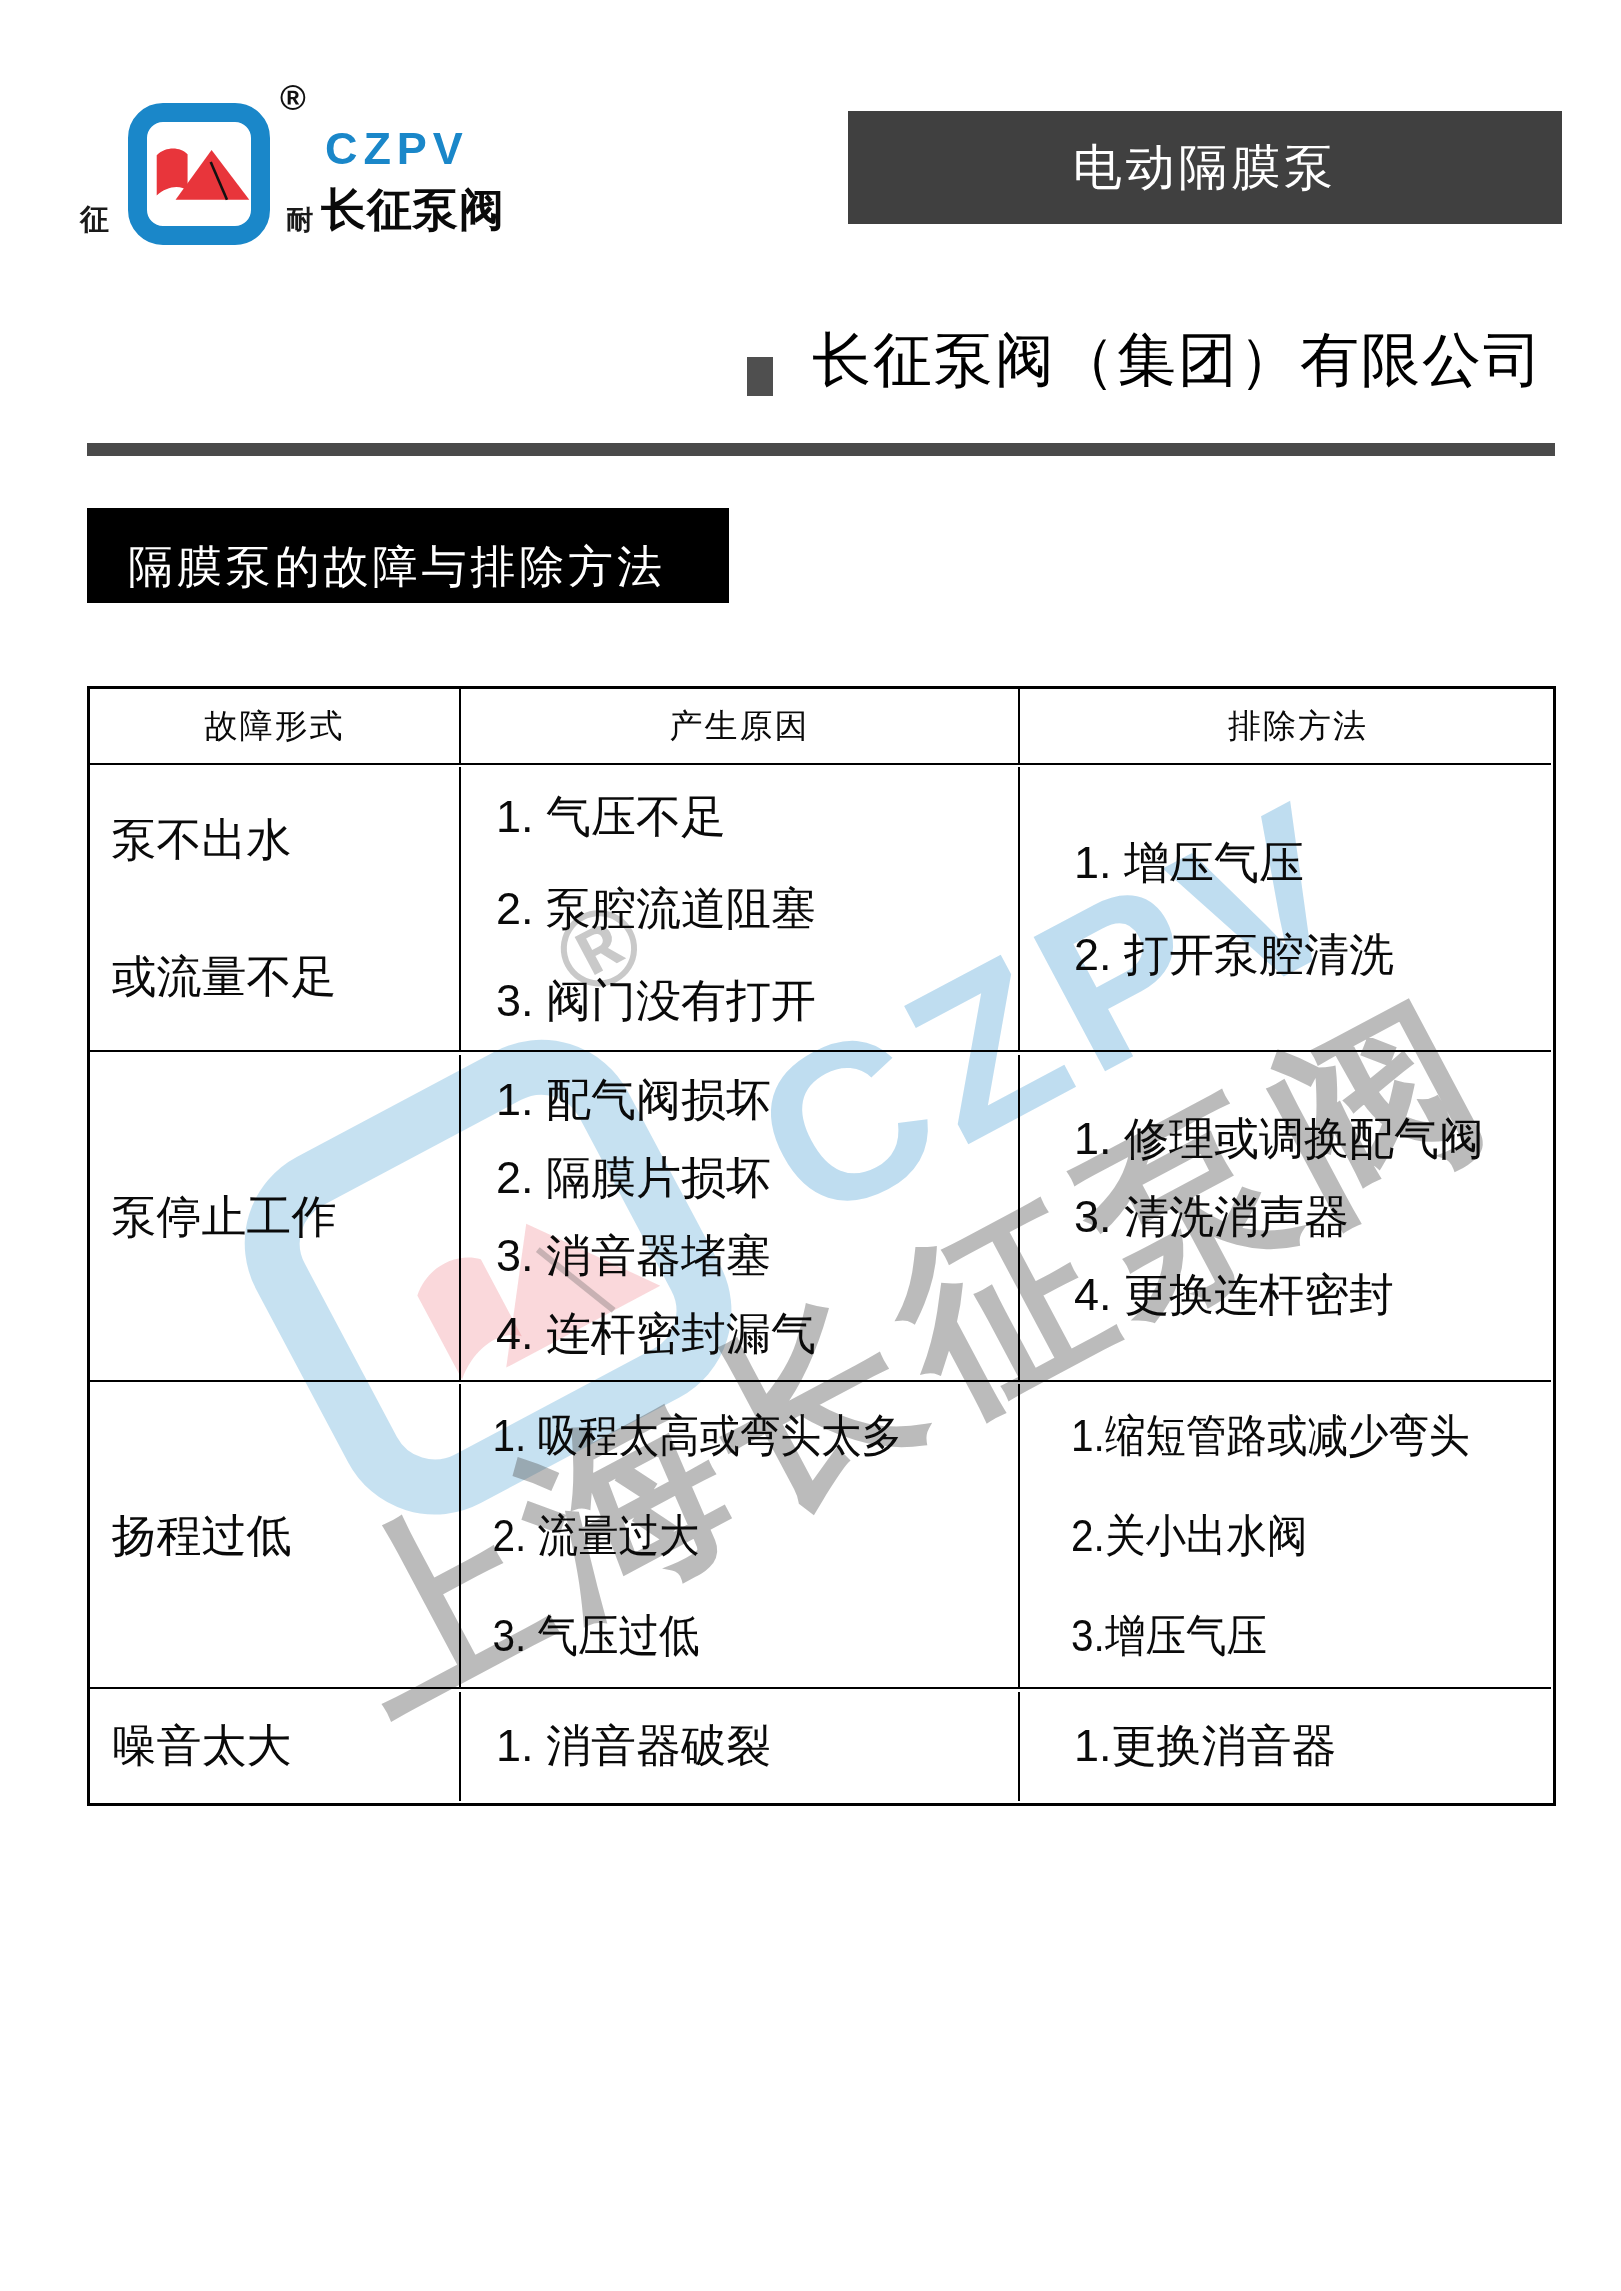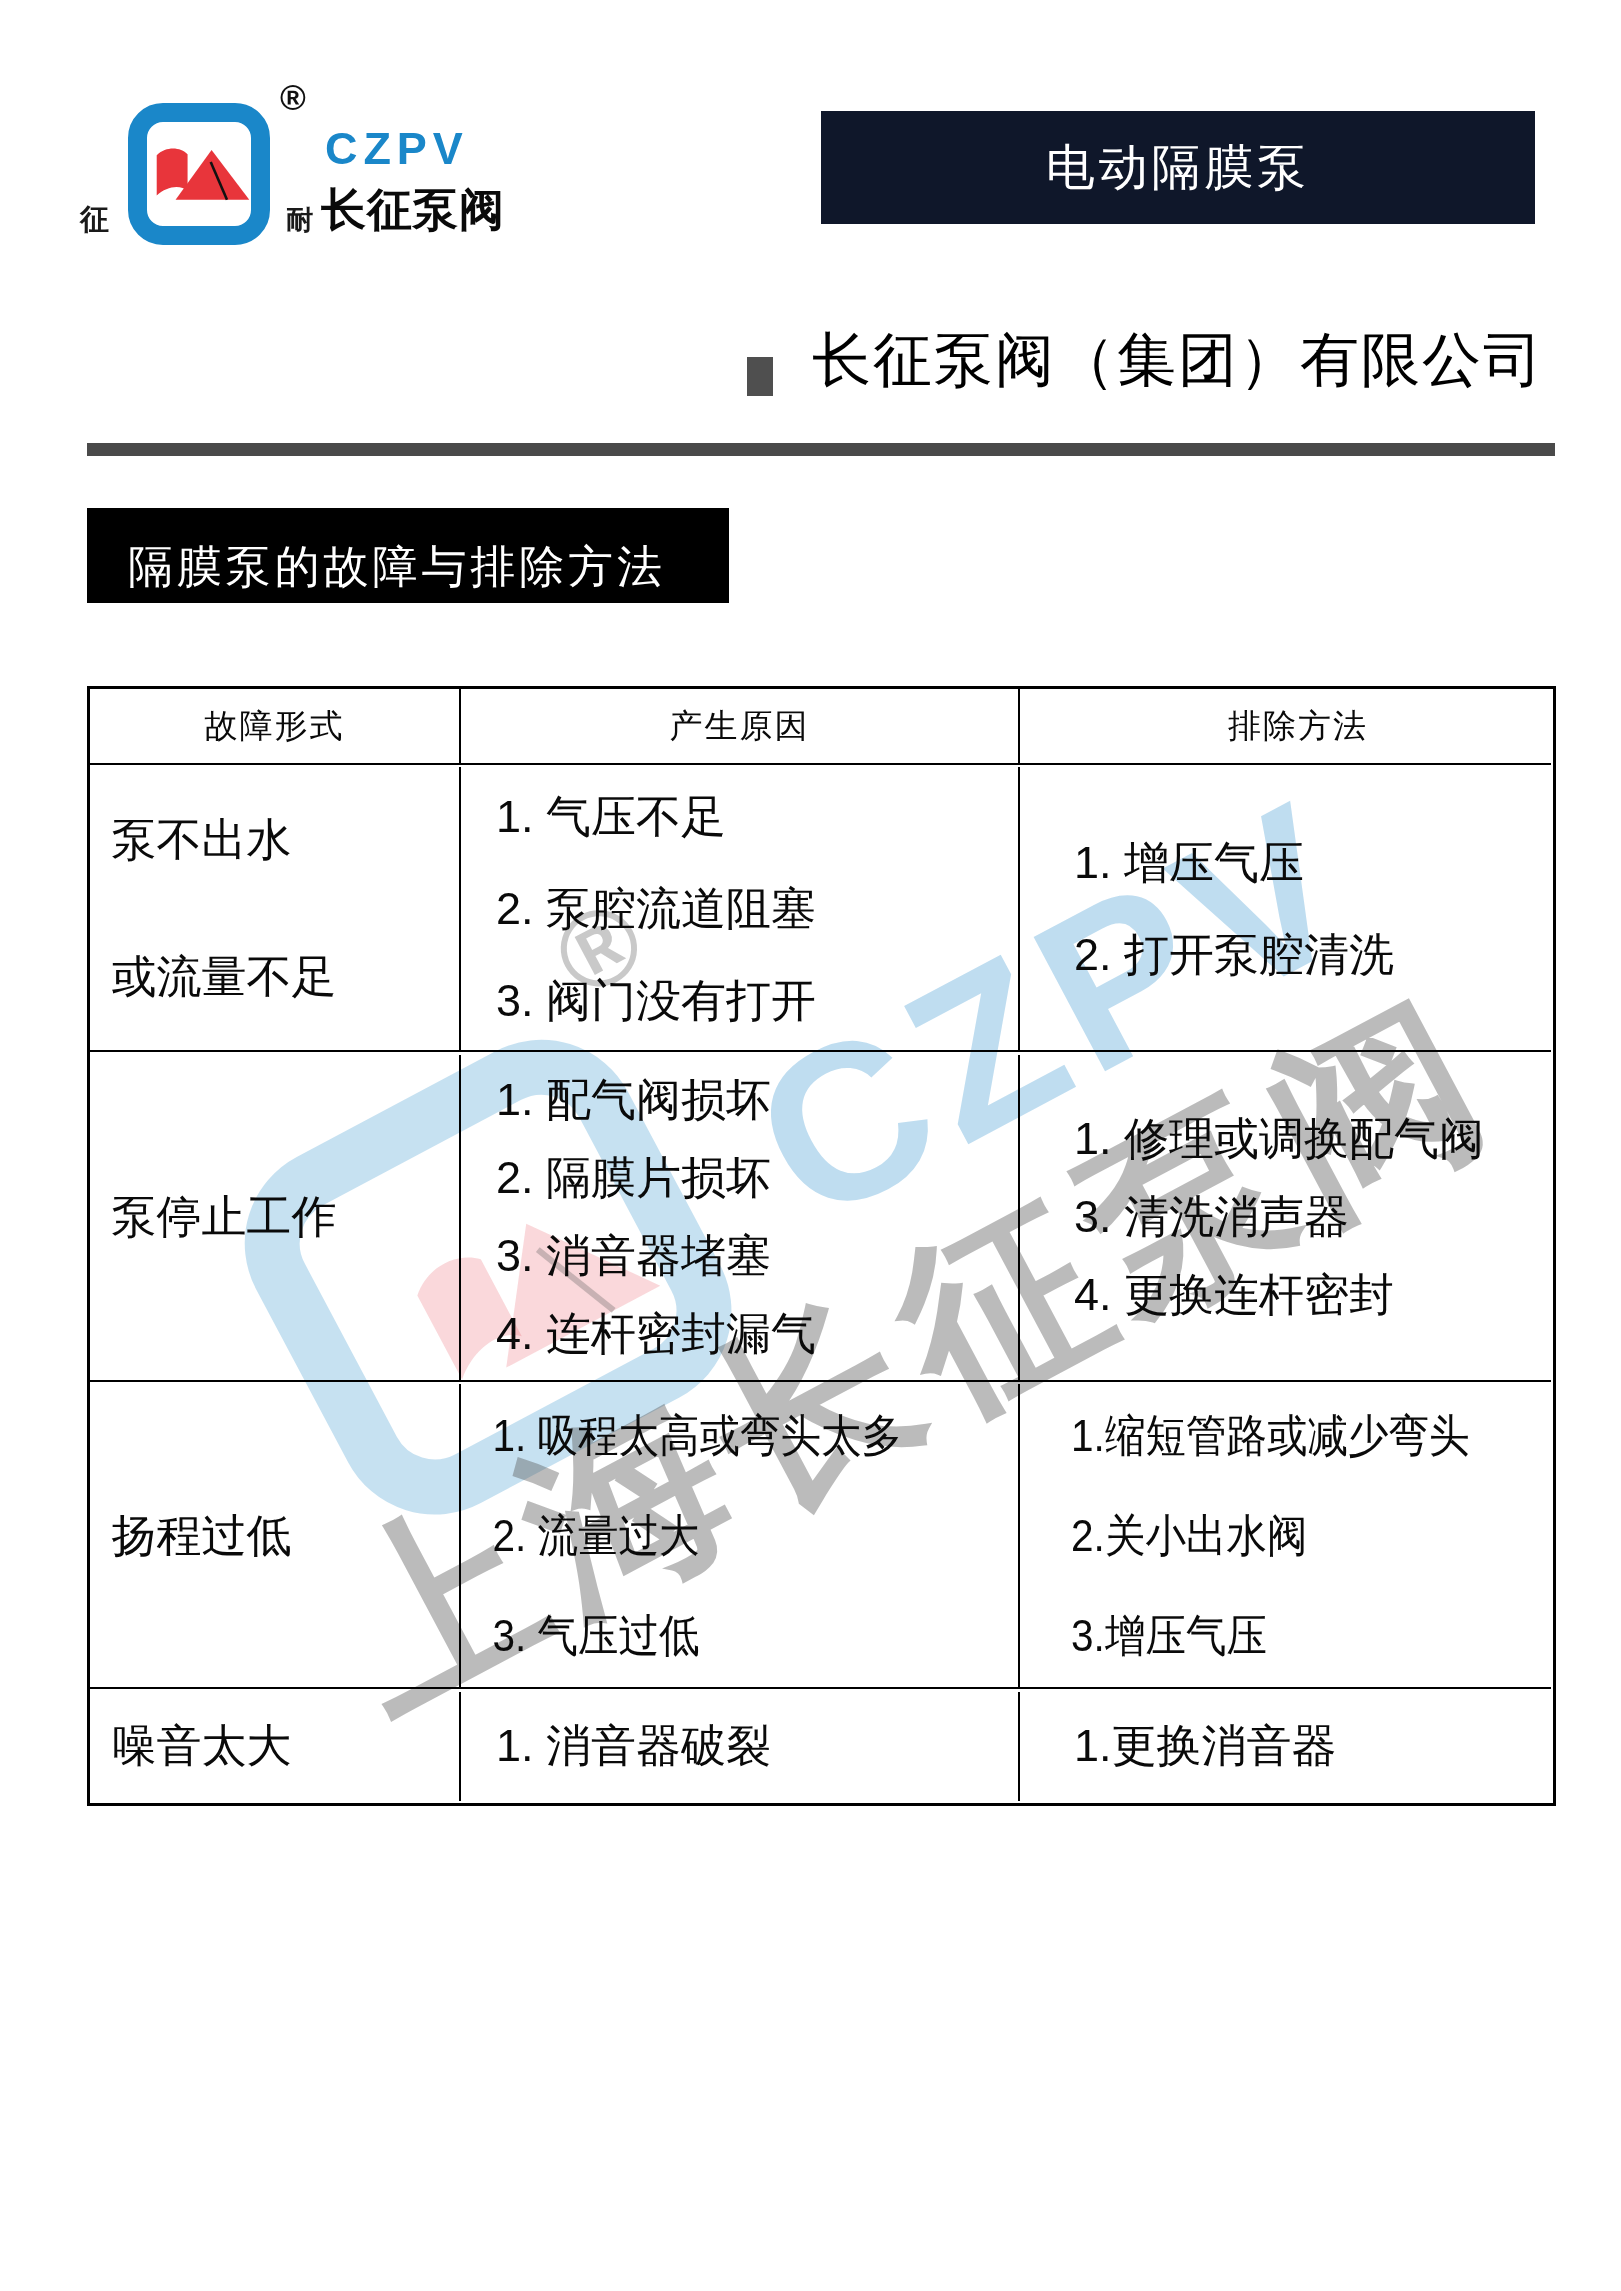--- a/index.html
+++ b/index.html
@@ -13,21 +13,21 @@
   .logo-square{left:128px;top:103px;width:142px;height:142px;box-sizing:border-box;
     border:19.6px solid #1A87C9;border-radius:35px;background:#fff;}
   .logo-flag-svg{left:143px;top:125px;width:120px;height:98px;}
   .logo-reg{left:280px;top:78px;font-size:35px;font-weight:bold;color:#111;}
   .logo-czpv{left:325px;top:123px;font-size:45px;font-weight:bold;color:#1A87C9;letter-spacing:5.9px;}
   .logo-cn{left:321px;top:180px;font-size:45px;font-weight:bold;color:#0a0a0a;letter-spacing:1px;}
   .logo-char-l{left:80px;top:200px;font-size:29px;font-weight:bold;color:#1a1a1a;}
   .logo-char-r{left:286px;top:202px;font-size:27.4px;font-weight:bold;color:#1a1a1a;}
 
   
-  .blue-banner{left:821px;top:111px;width:714px;height:113px;background:#0f172a;
+  .blue-banner{left:848px;top:111px;width:714px;height:113px;background:#404040;
     display:flex;align-items:center;justify-content:center;}
   .blue-banner span{color:#fff;font-size:49px;letter-spacing:3.9px;font-weight:500;}
 
   
   .company-bullet{left:747px;top:357px;width:25.5px;height:39px;background:#4f4f4f;}
   .company-name{left:812px;top:321px;font-size:59px;font-weight:500;color:#000;letter-spacing:2px;white-space:nowrap;}
   .divider{left:87px;top:443px;width:1468px;height:12.7px;background:#4A4A4A;}
 
   
   .section-banner{left:87px;top:508px;width:642px;height:95px;background:#000;

